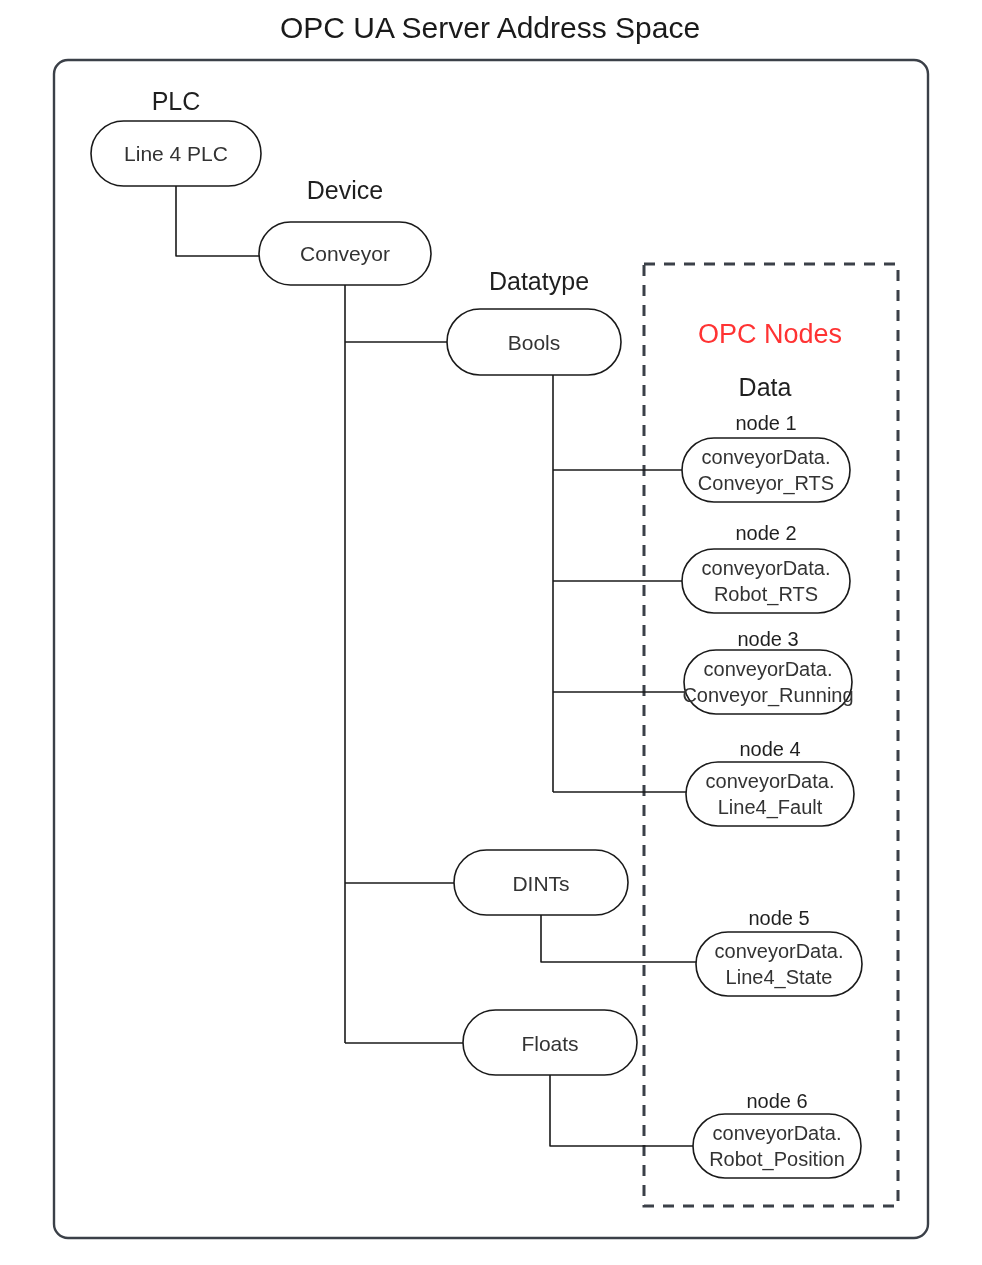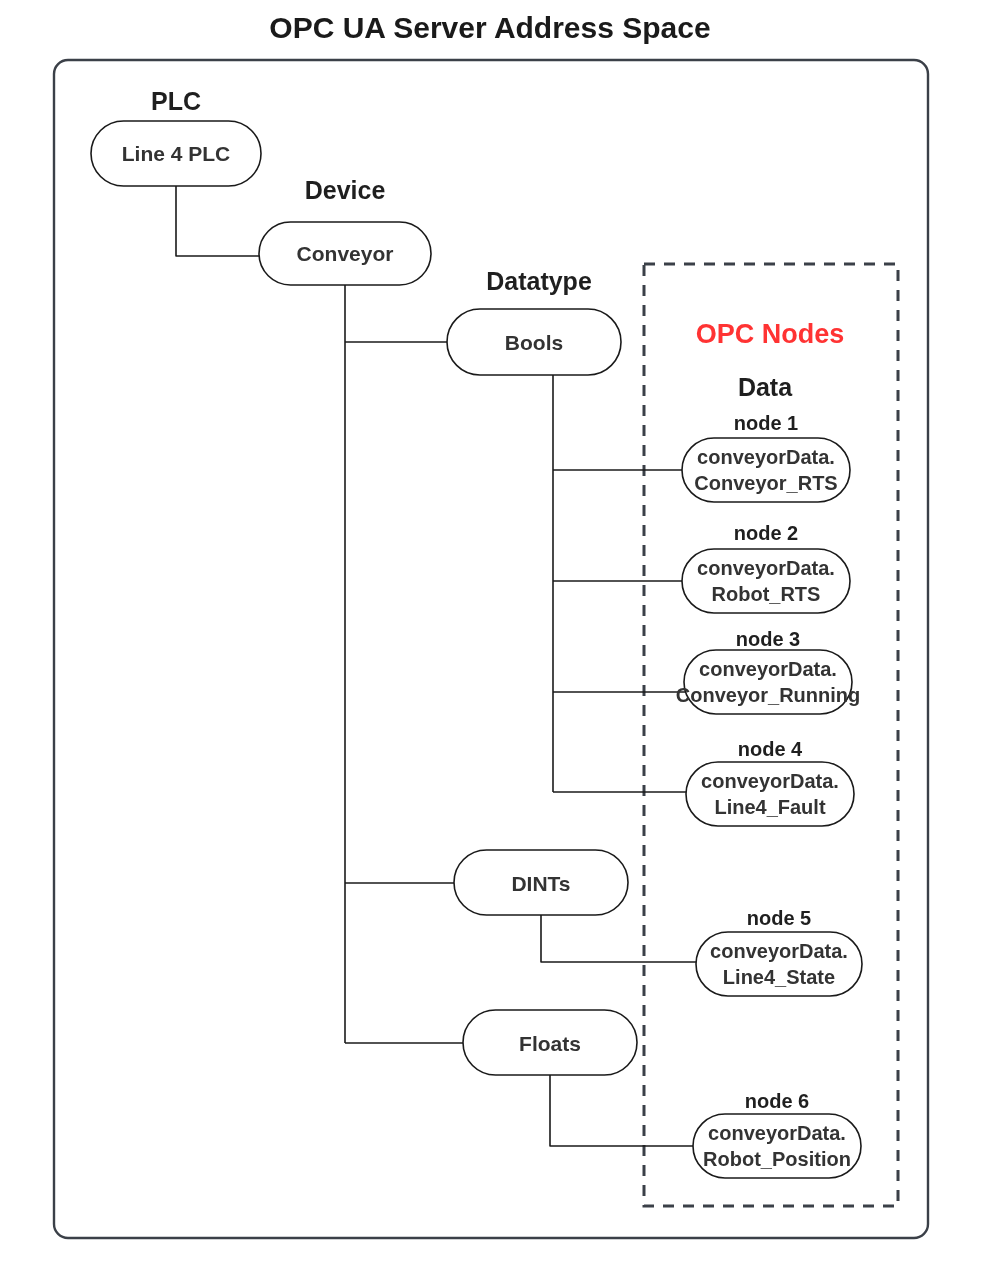--- a/index.html
+++ b/index.html
@@ -10,21 +10,20 @@
   body {
     width: 982px;
     height: 1265px;
     font-family: "Liberation Sans", sans-serif;
     overflow: hidden;
   }
   #stage {
     position: relative;
     width: 982px;
     height: 1265px;
-    font-weight: bold;
   }
   svg.layer {
     position: absolute;
     left: 0;
     top: 0;
     width: 982px;
     height: 1265px;
   }
   .diagram-title {
     font-family: "Liberation Sans", sans-serif;

